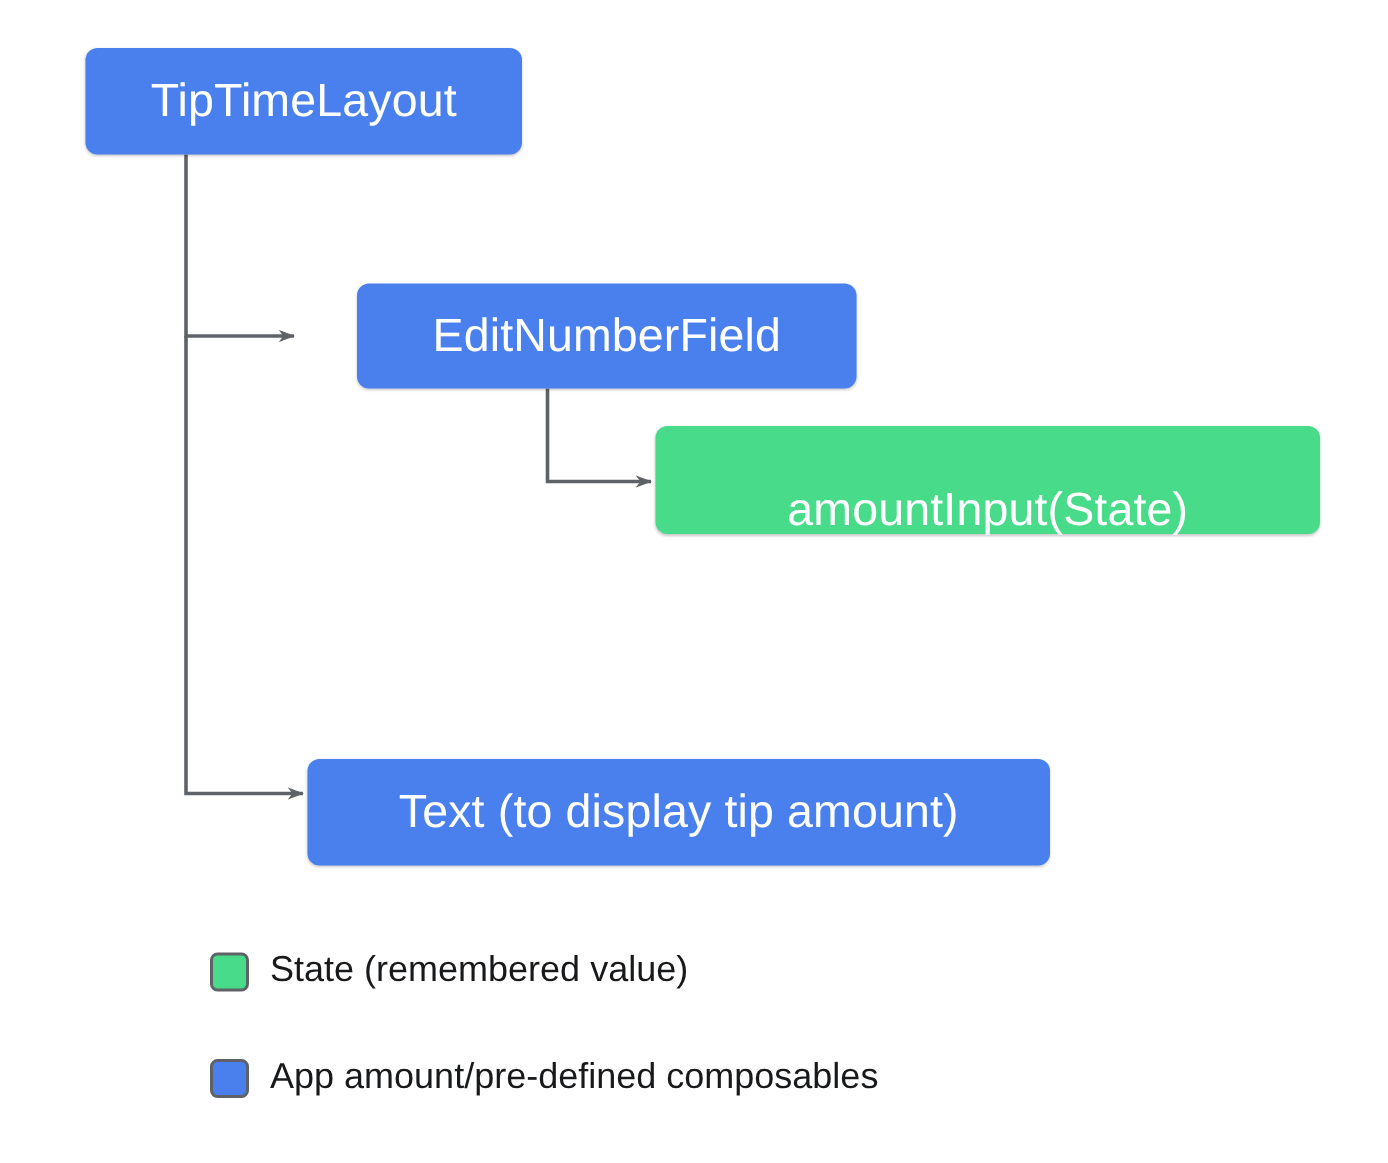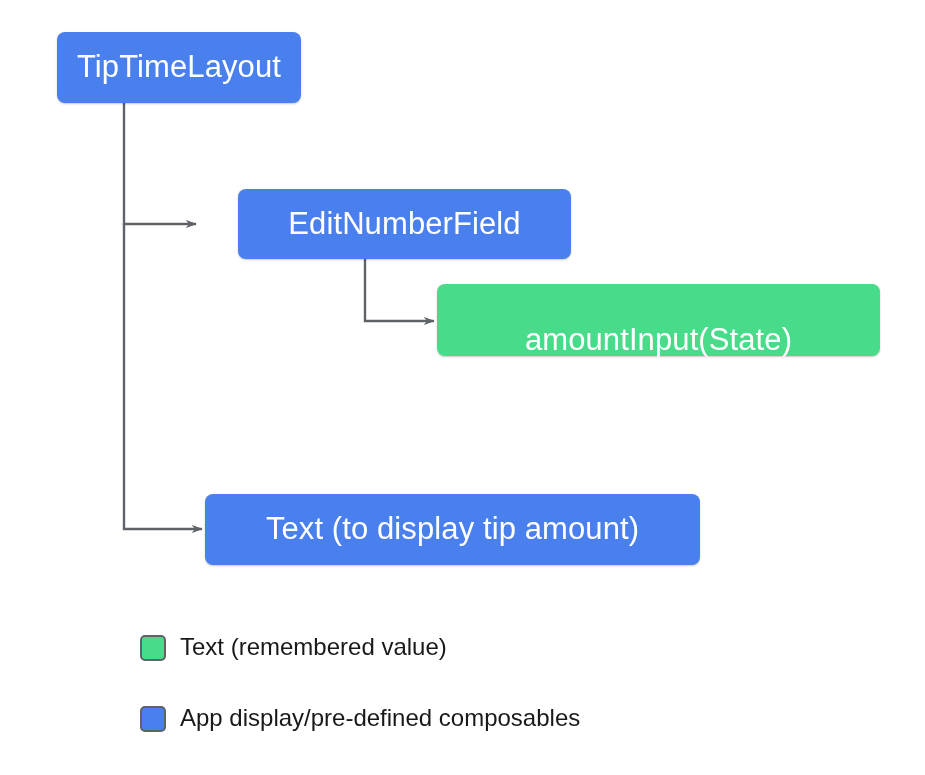--- a/index.html
+++ b/index.html
@@ -49,30 +49,30 @@
     box-shadow: 0 1px 2px rgba(0,0,0,0.22);
   }
 
   .node-label {
     display: block;
     transform: translateY(-1px);
   }
 
   
   #node-tiptimelayout {
-    left: 57px;  top: 32px;  width: 244px; height: 71px; justify-content: center;
+    left: 57px;  top: 32px;  width: 291px; height: 71px; justify-content: center;
   }
   #node-editnumberfield {
     left: 199px; top: 189px; width: 333px; height: 70px; margin-left: 39px;
   }
   #node-amountinput {
     left: 437px; top: 284px; width: 443px; height: 72px;
   }
   #node-text {
-    left: 205px; top: 494px; width: 495px; height: 71px;
+    left: 205px; top: 506px; width: 495px; height: 71px;
   }
 
   
   #legend {
     position: absolute;
     left: 140px;
     top: 627px;
     width: 600px;
   }
   .legend-row {
@@ -131,21 +131,21 @@
     <span class="node-label">amountInput(State)</span>
   </div>
 
   <div class="node" id="node-text" style="background:#4a7fee;">
     <span class="node-label">Text (to display tip amount)</span>
   </div>
 
   <div id="legend">
     <div class="legend-row">
       <span class="legend-swatch" style="background:#48dc8a;"></span>
-      <span class="legend-text">Text (remembered value)</span>
+      <span class="legend-text">State (remembered value)</span>
     </div>
     <div class="legend-row">
       <span class="legend-swatch" style="background:#4a7fee;"></span>
-      <span class="legend-text">App display/pre-defined composables</span>
+      <span class="legend-text">App amount/pre-defined composables</span>
     </div>
   </div>
 
 </div>
 
 </body></html>

